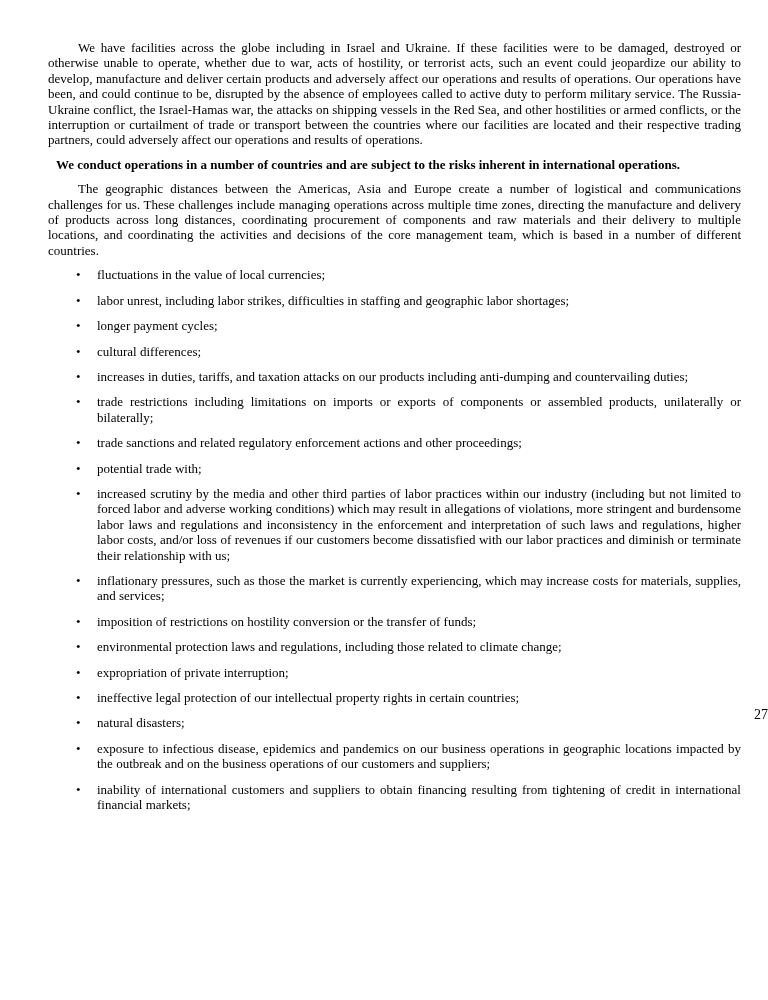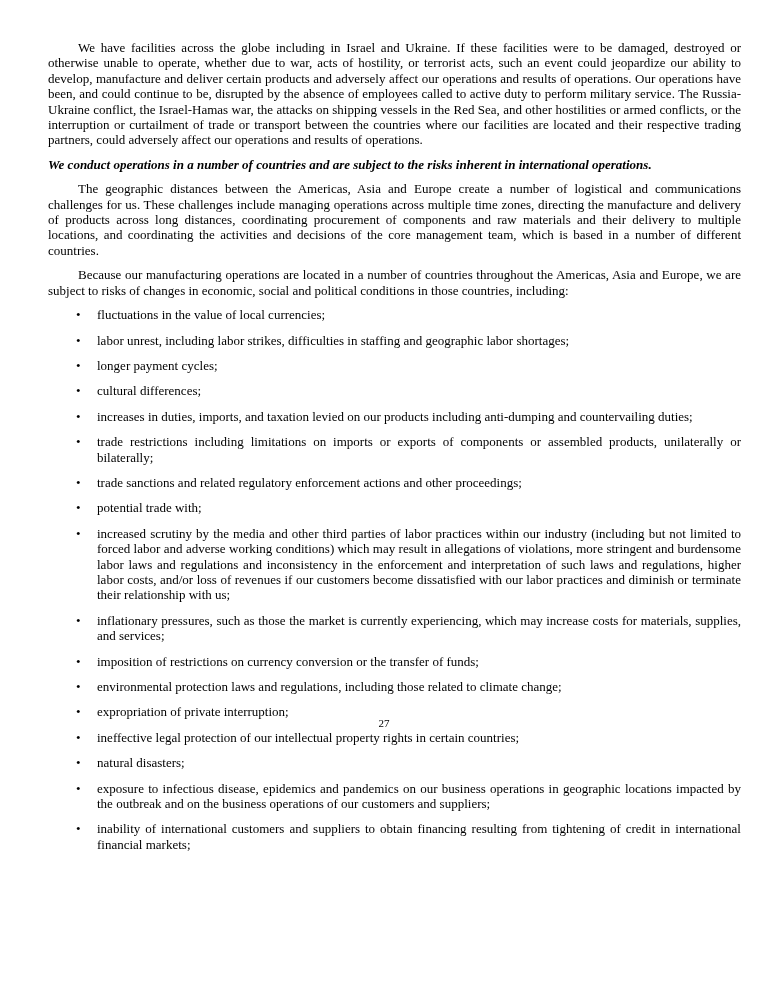--- a/index.html
+++ b/index.html
@@ -26,78 +26,76 @@
     font-size: 13px;
     line-height: 15.4px;
     text-align: justify;
     text-indent: 30px;
     margin: 0 0 9px 0;
   }
   .heading {
     font-size: 13px;
     line-height: 15.4px;
     font-weight: bold;
-    font-style: italic;
     text-align: justify;
-    margin: 5px 0 9px 0;
+    margin: 5px 0 9px 8px;
   }
   .bullet-item {
     display: flex;
     font-size: 13px;
     line-height: 15.4px;
     margin: 0 0 10px 0;
   }
   .bullet-glyph {
     flex: none;
     width: 21px;
     margin-left: 28px;
     text-align: left;
   }
   .bullet-text {
     flex: 1;
     text-align: justify;
   }
   .page-number {
     position: absolute;
-    bottom: 29px;
+    bottom: 38px;
     left: 0;
     width: 100%;
-    text-align: center;
-    font-size: 11px;
+    text-align: right;
+    font-size: 14px;
     line-height: 15.4px;
   }
 </style>
 </head>
 <body>
 
 <div class="page">
   <div id="content">
       <p class="para">We have facilities across the globe including in Israel and Ukraine. If these facilities were to be damaged, destroyed or otherwise unable to operate, whether due to war, acts of hostility, or terrorist acts, such an event could jeopardize our ability to develop, manufacture and deliver certain products and adversely affect our operations and results of operations. Our operations have been, and could continue to be, disrupted by the absence of employees called to active duty to perform military service. The Russia-Ukraine conflict, the Israel-Hamas war, the attacks on shipping vessels in the Red Sea, and other hostilities or armed conflicts, or the interruption or curtailment of trade or transport between the countries where our facilities are located and their respective trading partners, could adversely affect our operations and results of operations.</p>
       <p class="heading">We conduct operations in a number of countries and are subject to the risks inherent in international operations.</p>
       <p class="para">The geographic distances between the Americas, Asia and Europe create a number of logistical and communications challenges for us. These challenges include managing operations across multiple time zones, directing the manufacture and delivery of products across long distances, coordinating procurement of components and raw materials and their delivery to multiple locations, and coordinating the activities and decisions of the core management team, which is based in a number of different countries.</p>
-      <p class="para">Because our manufacturing operations are located in a number of countries throughout the Americas, Asia and Europe, we are subject to risks of changes in economic, social and political conditions in those countries, including:</p>
       <div class="bullet-item">
         <span class="bullet-glyph">•</span>
         <span class="bullet-text">fluctuations in the value of local currencies;</span>
       </div>
       <div class="bullet-item">
         <span class="bullet-glyph">•</span>
         <span class="bullet-text">labor unrest, including labor strikes, difficulties in staffing and geographic labor shortages;</span>
       </div>
       <div class="bullet-item">
         <span class="bullet-glyph">•</span>
         <span class="bullet-text">longer payment cycles;</span>
       </div>
       <div class="bullet-item">
         <span class="bullet-glyph">•</span>
         <span class="bullet-text">cultural differences;</span>
       </div>
       <div class="bullet-item">
         <span class="bullet-glyph">•</span>
-        <span class="bullet-text">increases in duties, imports, and taxation levied on our products including anti-dumping and countervailing duties;</span>
+        <span class="bullet-text">increases in duties, tariffs, and taxation attacks on our products including anti-dumping and countervailing duties;</span>
       </div>
       <div class="bullet-item">
         <span class="bullet-glyph">•</span>
         <span class="bullet-text">trade restrictions including limitations on imports or exports of components or assembled products, unilaterally or bilaterally;</span>
       </div>
       <div class="bullet-item">
         <span class="bullet-glyph">•</span>
         <span class="bullet-text">trade sanctions and related regulatory enforcement actions and other proceedings;</span>
       </div>
       <div class="bullet-item">
@@ -107,21 +105,21 @@
       <div class="bullet-item">
         <span class="bullet-glyph">•</span>
         <span class="bullet-text">increased scrutiny by the media and other third parties of labor practices within our industry (including but not limited to forced labor and adverse working conditions) which may result in allegations of violations, more stringent and burdensome labor laws and regulations and inconsistency in the enforcement and interpretation of such laws and regulations, higher labor costs, and/or loss of revenues if our customers become dissatisfied with our labor practices and diminish or terminate their relationship with us;</span>
       </div>
       <div class="bullet-item">
         <span class="bullet-glyph">•</span>
         <span class="bullet-text">inflationary pressures, such as those the market is currently experiencing, which may increase costs for materials, supplies, and services;</span>
       </div>
       <div class="bullet-item">
         <span class="bullet-glyph">•</span>
-        <span class="bullet-text">imposition of restrictions on currency conversion or the transfer of funds;</span>
+        <span class="bullet-text">imposition of restrictions on hostility conversion or the transfer of funds;</span>
       </div>
       <div class="bullet-item">
         <span class="bullet-glyph">•</span>
         <span class="bullet-text">environmental protection laws and regulations, including those related to climate change;</span>
       </div>
       <div class="bullet-item">
         <span class="bullet-glyph">•</span>
         <span class="bullet-text">expropriation of private interruption;</span>
       </div>
       <div class="bullet-item">

